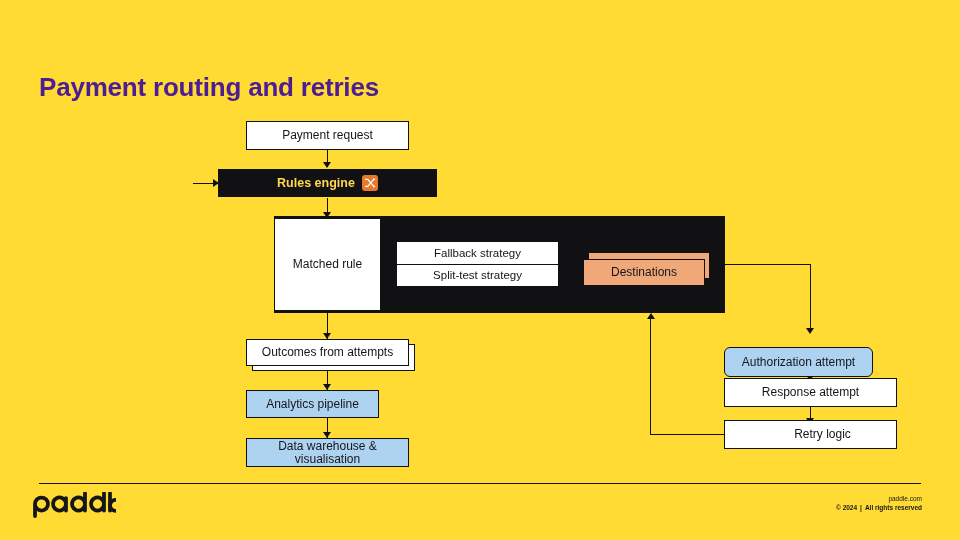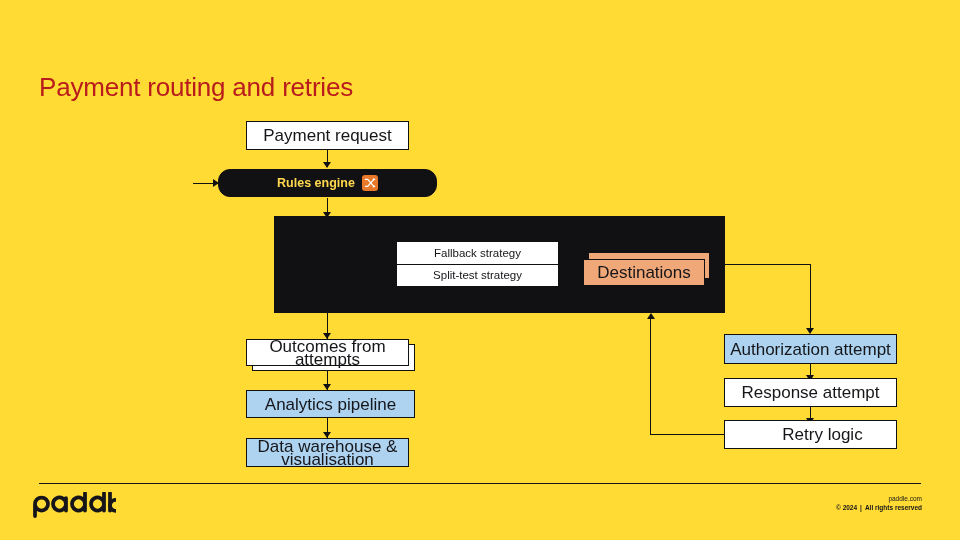--- a/index.html
+++ b/index.html
@@ -21,36 +21,36 @@
     width: 960px;
     height: 540px;
   }
 
   
   .page-title {
     position: absolute;
     left: 39px;
     top: 72px;
     font-size: 26px;
-    font-weight: 400;
+    font-weight: 700;
     letter-spacing: -0.2px;
-    color: #b91c1c;
+    color: #4c1d95;
     white-space: nowrap;
   }
 
   
   .node {
     position: absolute;
     box-sizing: border-box;
     border: 1.4px solid #111111;
     display: flex;
     align-items: center;
     justify-content: center;
     text-align: center;
-    font-size: 17px;
+    font-size: 12px;
     line-height: 13px;
     color: #16161a;
     background: #FFFFFF;
     z-index: 6;
   }
   .node.blue   { background: #ADD3F0; }
   .node.white  { background: #FFFFFF; }
   .node.salmon { background: #F0A878; margin-top: 12px; }
   .node.dark {
     background: #111114;
@@ -213,63 +213,66 @@
 
   <div class="conn h" style="left:650px; top:433.6px; width:75px;"></div>
   <div class="conn v" style="left:650px; top:318px; height:116px;"></div>
   <div class="arrow-head up" style="left:646.5px; top:313px;"></div>
 
   <div class="node white" style="left:246px; top:121px; width:163px; height:29px;">
     <span>Payment request</span>
   </div>
 
 
-  <div class="node dark" style="left:218px; top:169px; width:219px; height:28px;border-radius:12px;">
+  <div class="node dark" style="left:218px; top:169px; width:219px; height:28px;">
     <span>Rules engine</span>
     <span class="shuffle-icon">
       <svg width="12" height="12" viewBox="0 0 16 16" aria-hidden="true">
         <g stroke="#FFFFFF" stroke-width="1.7" fill="none" stroke-linecap="round">
           <path d="M2 3.2 h3 L 13 12.6 h1.2"></path>
           <path d="M2 12.6 h3 L 13 3.2 h1.2"></path>
         </g>
         <path d="M12.2 1.4 L15 3.2 L12.2 5 Z" fill="#FFFFFF"></path>
         <path d="M12.2 10.8 L15 12.6 L12.2 14.4 Z" fill="#FFFFFF"></path>
       </svg>
     </span>
   </div>
 
+  <div class="node white" style="left:274px; top:218px; width:107px; height:93px;">
+    <span>Matched rule</span>
+  </div>
 
   <div class="strategy-group" style="left:396px; top:241px; width:163px; height:46px;">
     <div class="strategy-row">
       <span>Fallback strategy</span>
     </div>
     <div class="strategy-row">
       <span>Split-test strategy</span>
     </div>
   </div>
 
   <div class="stack-shadow salmon" style="left:588px; top:252px; width:122px; height:27px;"></div>
   <div class="node salmon" style="left:583px; top:247px; width:122px; height:27px;">
     <span>Destinations</span>
   </div>
 
   <div class="stack-shadow" style="left:252px; top:344px; width:163px; height:27px;"></div>
   <div class="node white" style="left:246px; top:339px; width:163px; height:27px;">
     <span>Outcomes from attempts</span>
   </div>
 
-  <div class="node blue" style="left:246px; top:390px; width:169px; height:28px;">
+  <div class="node blue" style="left:246px; top:390px; width:133px; height:28px;">
     <span>Analytics pipeline</span>
   </div>
 
   <div class="node blue" style="left:246px; top:438px; width:163px; height:29px;align-items:center;">
     <span>Data warehouse &amp; visualisation</span>
   </div>
 
-  <div class="node blue" style="left:724px; top:334px; width:173px; height:30px;">
+  <div class="node blue" style="left:724px; top:347px; width:149px; height:30px;border-radius:6px;">
     <span>Authorization attempt</span>
   </div>
 
   <div class="node white" style="left:724px; top:378px; width:173px; height:29px;">
     <span>Response attempt</span>
   </div>
 
   <div class="node white" style="left:724px; top:420px; width:173px; height:29px;padding-left:24px;">
     <span>Retry logic</span>
   </div>

